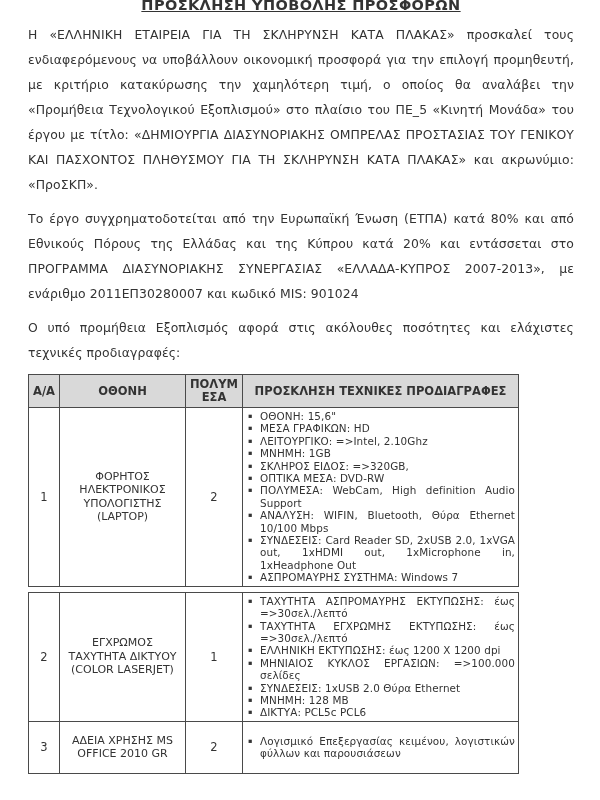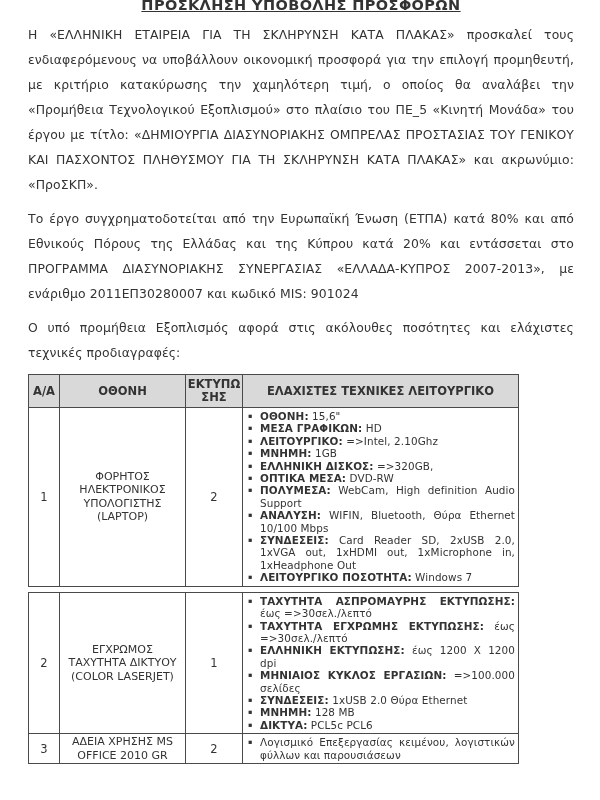--- a/index.html
+++ b/index.html
@@ -18,37 +18,37 @@
   .title{
     font-size:14.5px;font-weight:bold;text-align:center;
     text-decoration:underline;letter-spacing:0.4px;
     margin:-4px 0 8px 0;line-height:18px;
   }
   .para{
     font-size:12.4px;line-height:25px;text-align:justify;
     margin:0 0 9px 0;letter-spacing:0.1px;
   }
   .para .b{font-weight:normal;margin-top:40px;}
-  .b{font-weight:bold;}
+  .b{font-weight:normal;}
   table.spec-table{
     border-collapse:collapse;table-layout:fixed;
     width:490px;margin:0 0 5px 0;
   }
   table.spec-table td,table.spec-table th{
     border:1px solid var(--border);
     vertical-align:middle;
   }
   table.spec-table th{
     background:var(--headerbg);
     font-size:11.5px;font-weight:bold;text-align:center;
     padding:3px 1px;line-height:13px;
   }
   th.qty-h{word-break:break-all;}
   td.num,td.qty{font-size:11.5px;text-align:center;}
-  td.item{font-size:11px;text-align:center;line-height:13.5px;padding:1px 2px;}
+  td.item{font-size:11px;text-align:center;line-height:13.5px;padding:12px 2px;}
   td.specs{vertical-align:top;padding:2px 3px 2px 4px;}
   ul.specs-list{list-style:none;margin:0;padding:0;}
   ul.specs-list li{
     position:relative;padding-left:13px;
     font-size:10.4px;line-height:12.4px;text-align:justify;
     letter-spacing:0.1px;
   }
   ul.specs-list li::before{
     content:"▪";position:absolute;left:1px;top:0;font-size:6.5px;
   }
@@ -71,41 +71,41 @@
     <colgroup>
         <col style="width:31px">
         <col style="width:126px">
         <col style="width:57px">
         <col style="width:276px">
       </colgroup>
     <thead>
       <tr>
         <th>Α/Α</th>
         <th>ΟΘΟΝΗ</th>
-        <th class="qty-h">ΕΚΤΥΠΩΣΗΣ</th>
-        <th>ΕΛΑΧΙΣΤΕΣ ΤΕΧΝΙΚΕΣ ΛΕΙΤΟΥΡΓΙΚΟ</th>
+        <th class="qty-h">ΠΟΛΥΜΕΣΑ</th>
+        <th>ΠΡΟΣΚΛΗΣΗ ΤΕΧΝΙΚΕΣ ΠΡΟΔΙΑΓΡΑΦΕΣ</th>
       </tr>
     </thead>
     <tbody>
         <tr>
           <td class="num">1</td>
           <td class="item">ΦΟΡΗΤΟΣ ΗΛΕΚΤΡΟΝΙΚΟΣ ΥΠΟΛΟΓΙΣΤΗΣ (LAPTOP)</td>
           <td class="qty">2</td>
           <td class="specs">
             <ul class="specs-list">
               <li><span class="b">ΟΘΟΝΗ:</span> 15,6"</li>
               <li><span class="b">ΜΕΣΑ ΓΡΑΦΙΚΩΝ:</span> HD</li>
               <li><span class="b">ΛΕΙΤΟΥΡΓΙΚΟ:</span> =&gt;Intel, 2.10Ghz</li>
               <li><span class="b">ΜΝΗΜΗ:</span> 1GB</li>
-              <li><span class="b">ΕΛΛΗΝΙΚΗ ΔΙΣΚΟΣ:</span> =&gt;320GB,</li>
+              <li><span class="b">ΣΚΛΗΡΟΣ ΕΙΔΟΣ:</span> =&gt;320GB,</li>
               <li><span class="b">ΟΠΤΙΚΑ ΜΕΣΑ:</span> DVD-RW</li>
               <li><span class="b">ΠΟΛΥΜΕΣΑ:</span> WebCam, High definition Audio Support</li>
               <li><span class="b">ΑΝΑΛΥΣΗ:</span> WIFIN, Bluetooth, Θύρα Ethernet 10/100 Mbps</li>
               <li><span class="b">ΣΥΝΔΕΣΕΙΣ:</span> Card Reader SD, 2xUSB 2.0, 1xVGA out, 1xHDMI out, 1xMicrophone in, 1xHeadphone Out</li>
-              <li><span class="b">ΛΕΙΤΟΥΡΓΙΚΟ ΠΟΣΟΤΗΤΑ:</span> Windows 7</li>
+              <li><span class="b">ΑΣΠΡΟΜΑΥΡΗΣ ΣΥΣΤΗΜΑ:</span> Windows 7</li>
             </ul>
           </td>
         </tr>
       </tbody>
   </table>
 
   <table class="spec-table">
     <colgroup>
         <col style="width:31px">
         <col style="width:126px">

